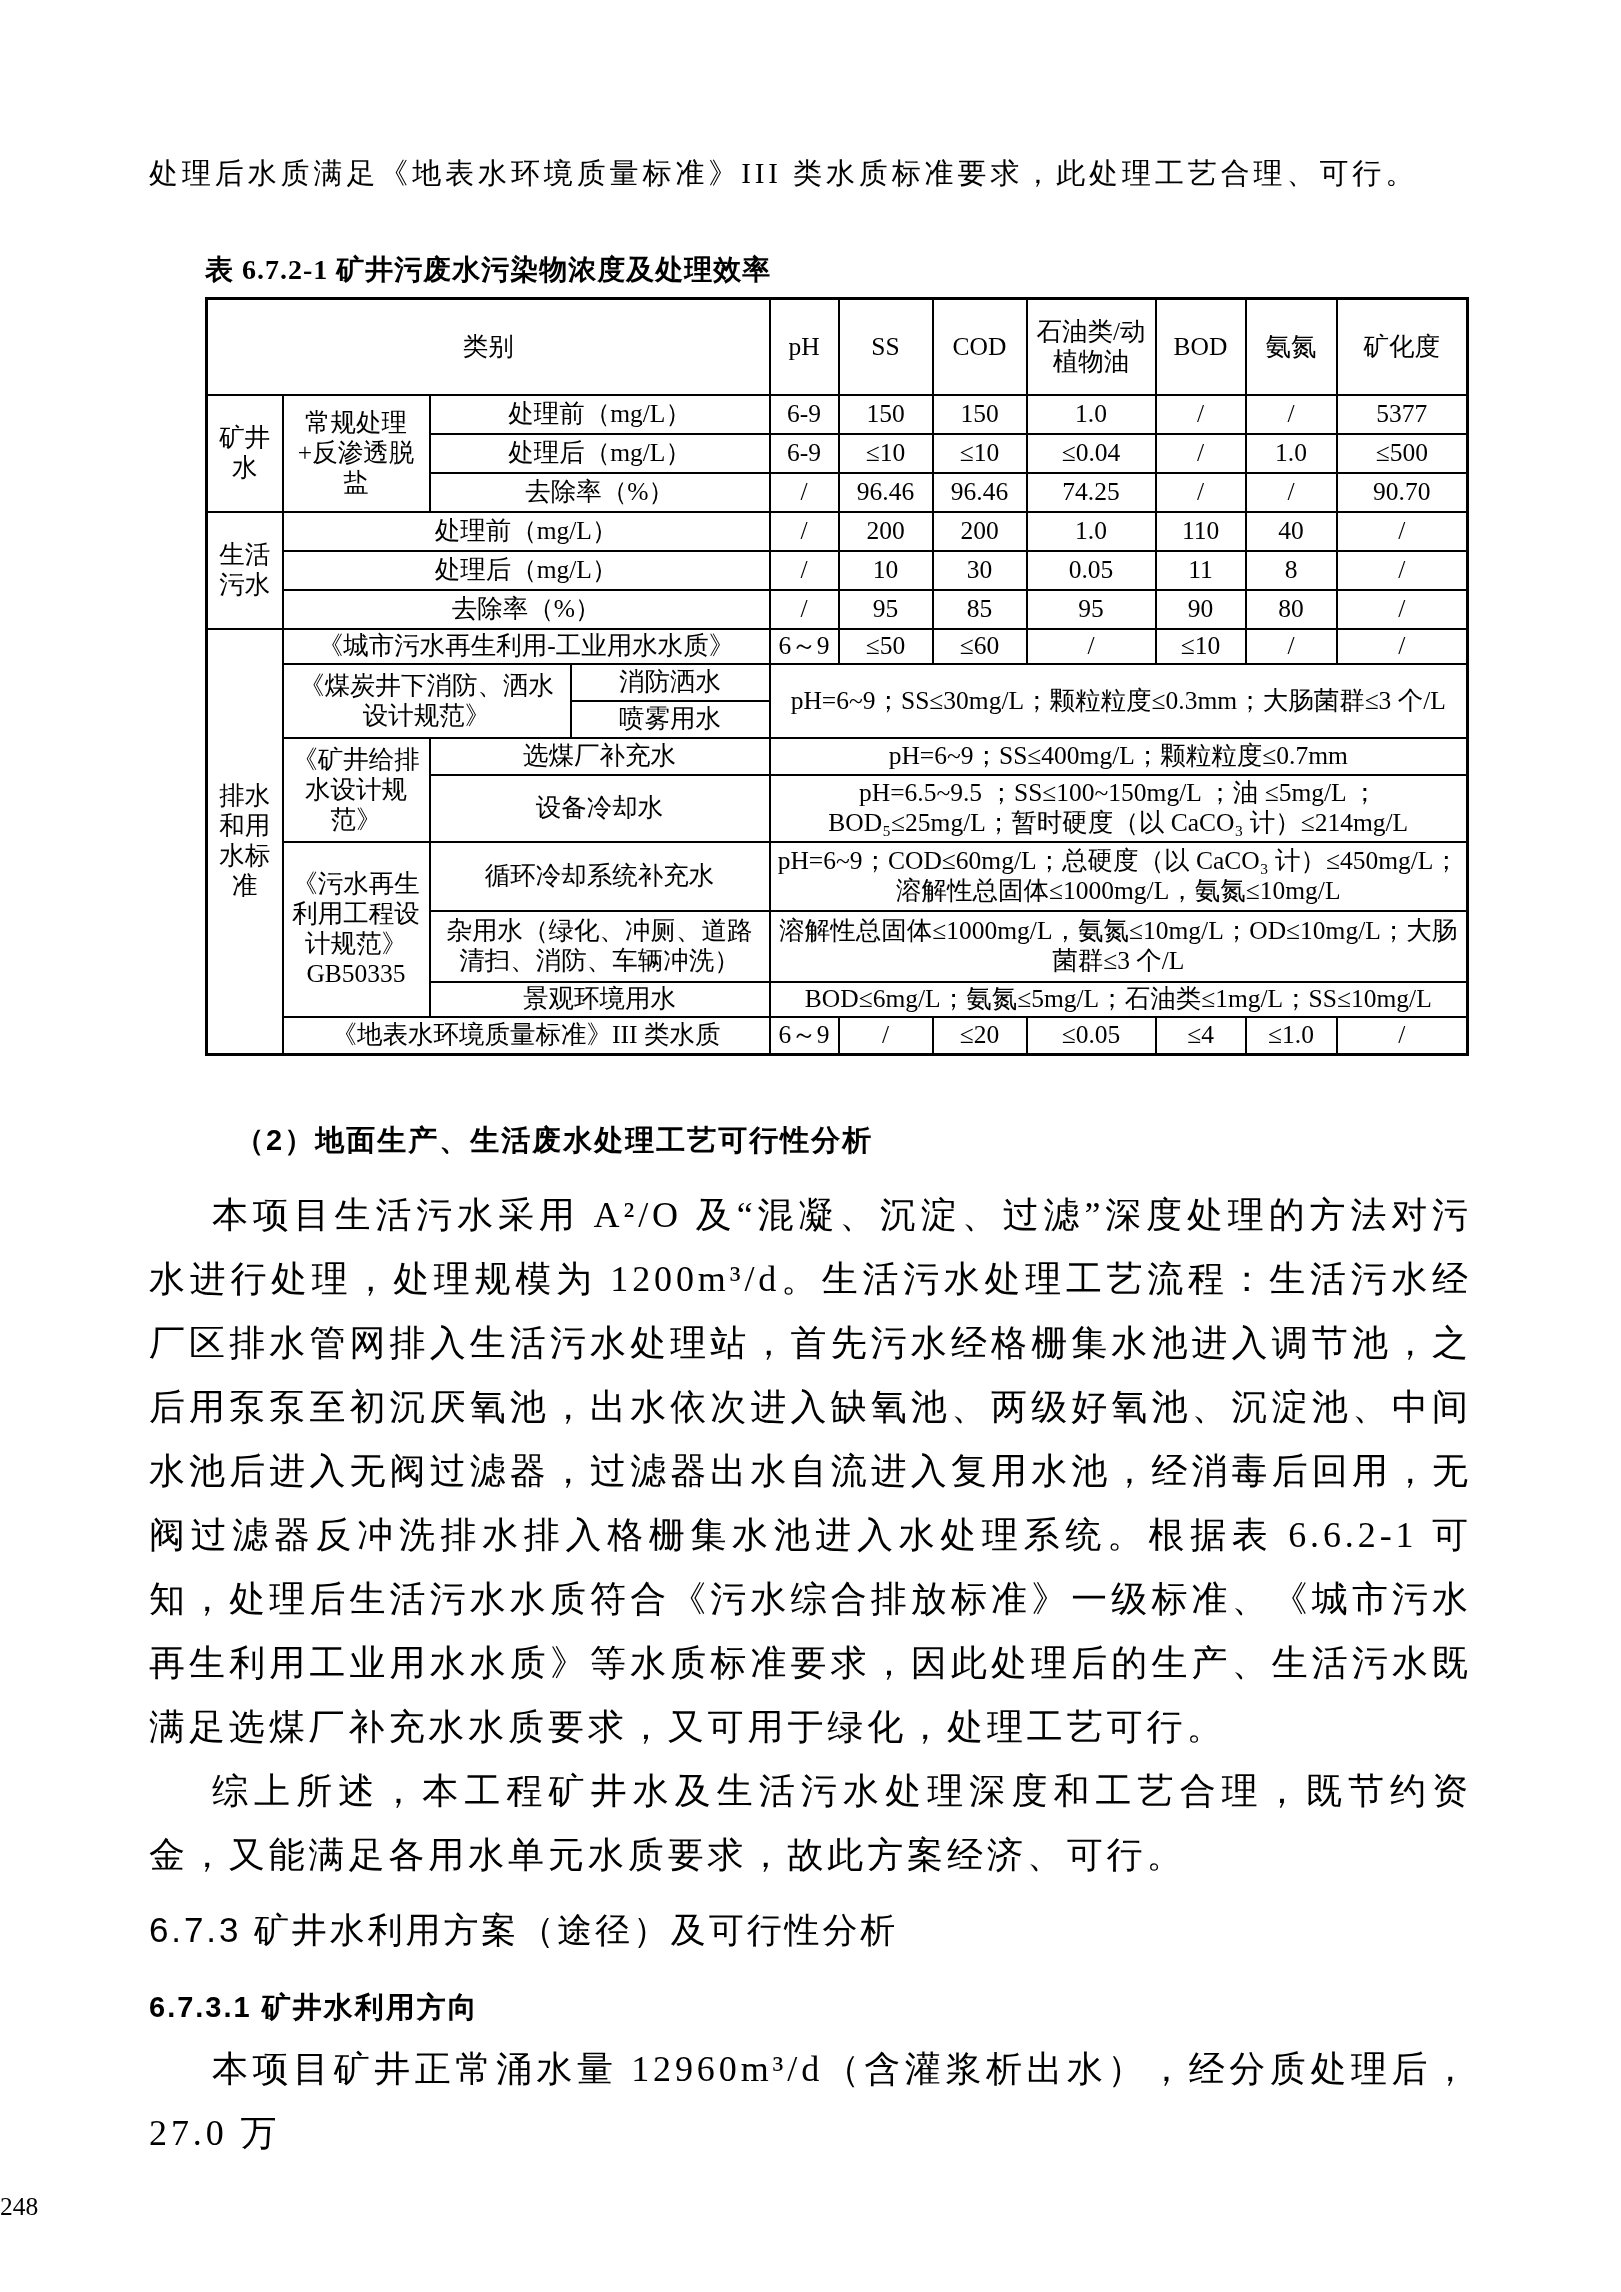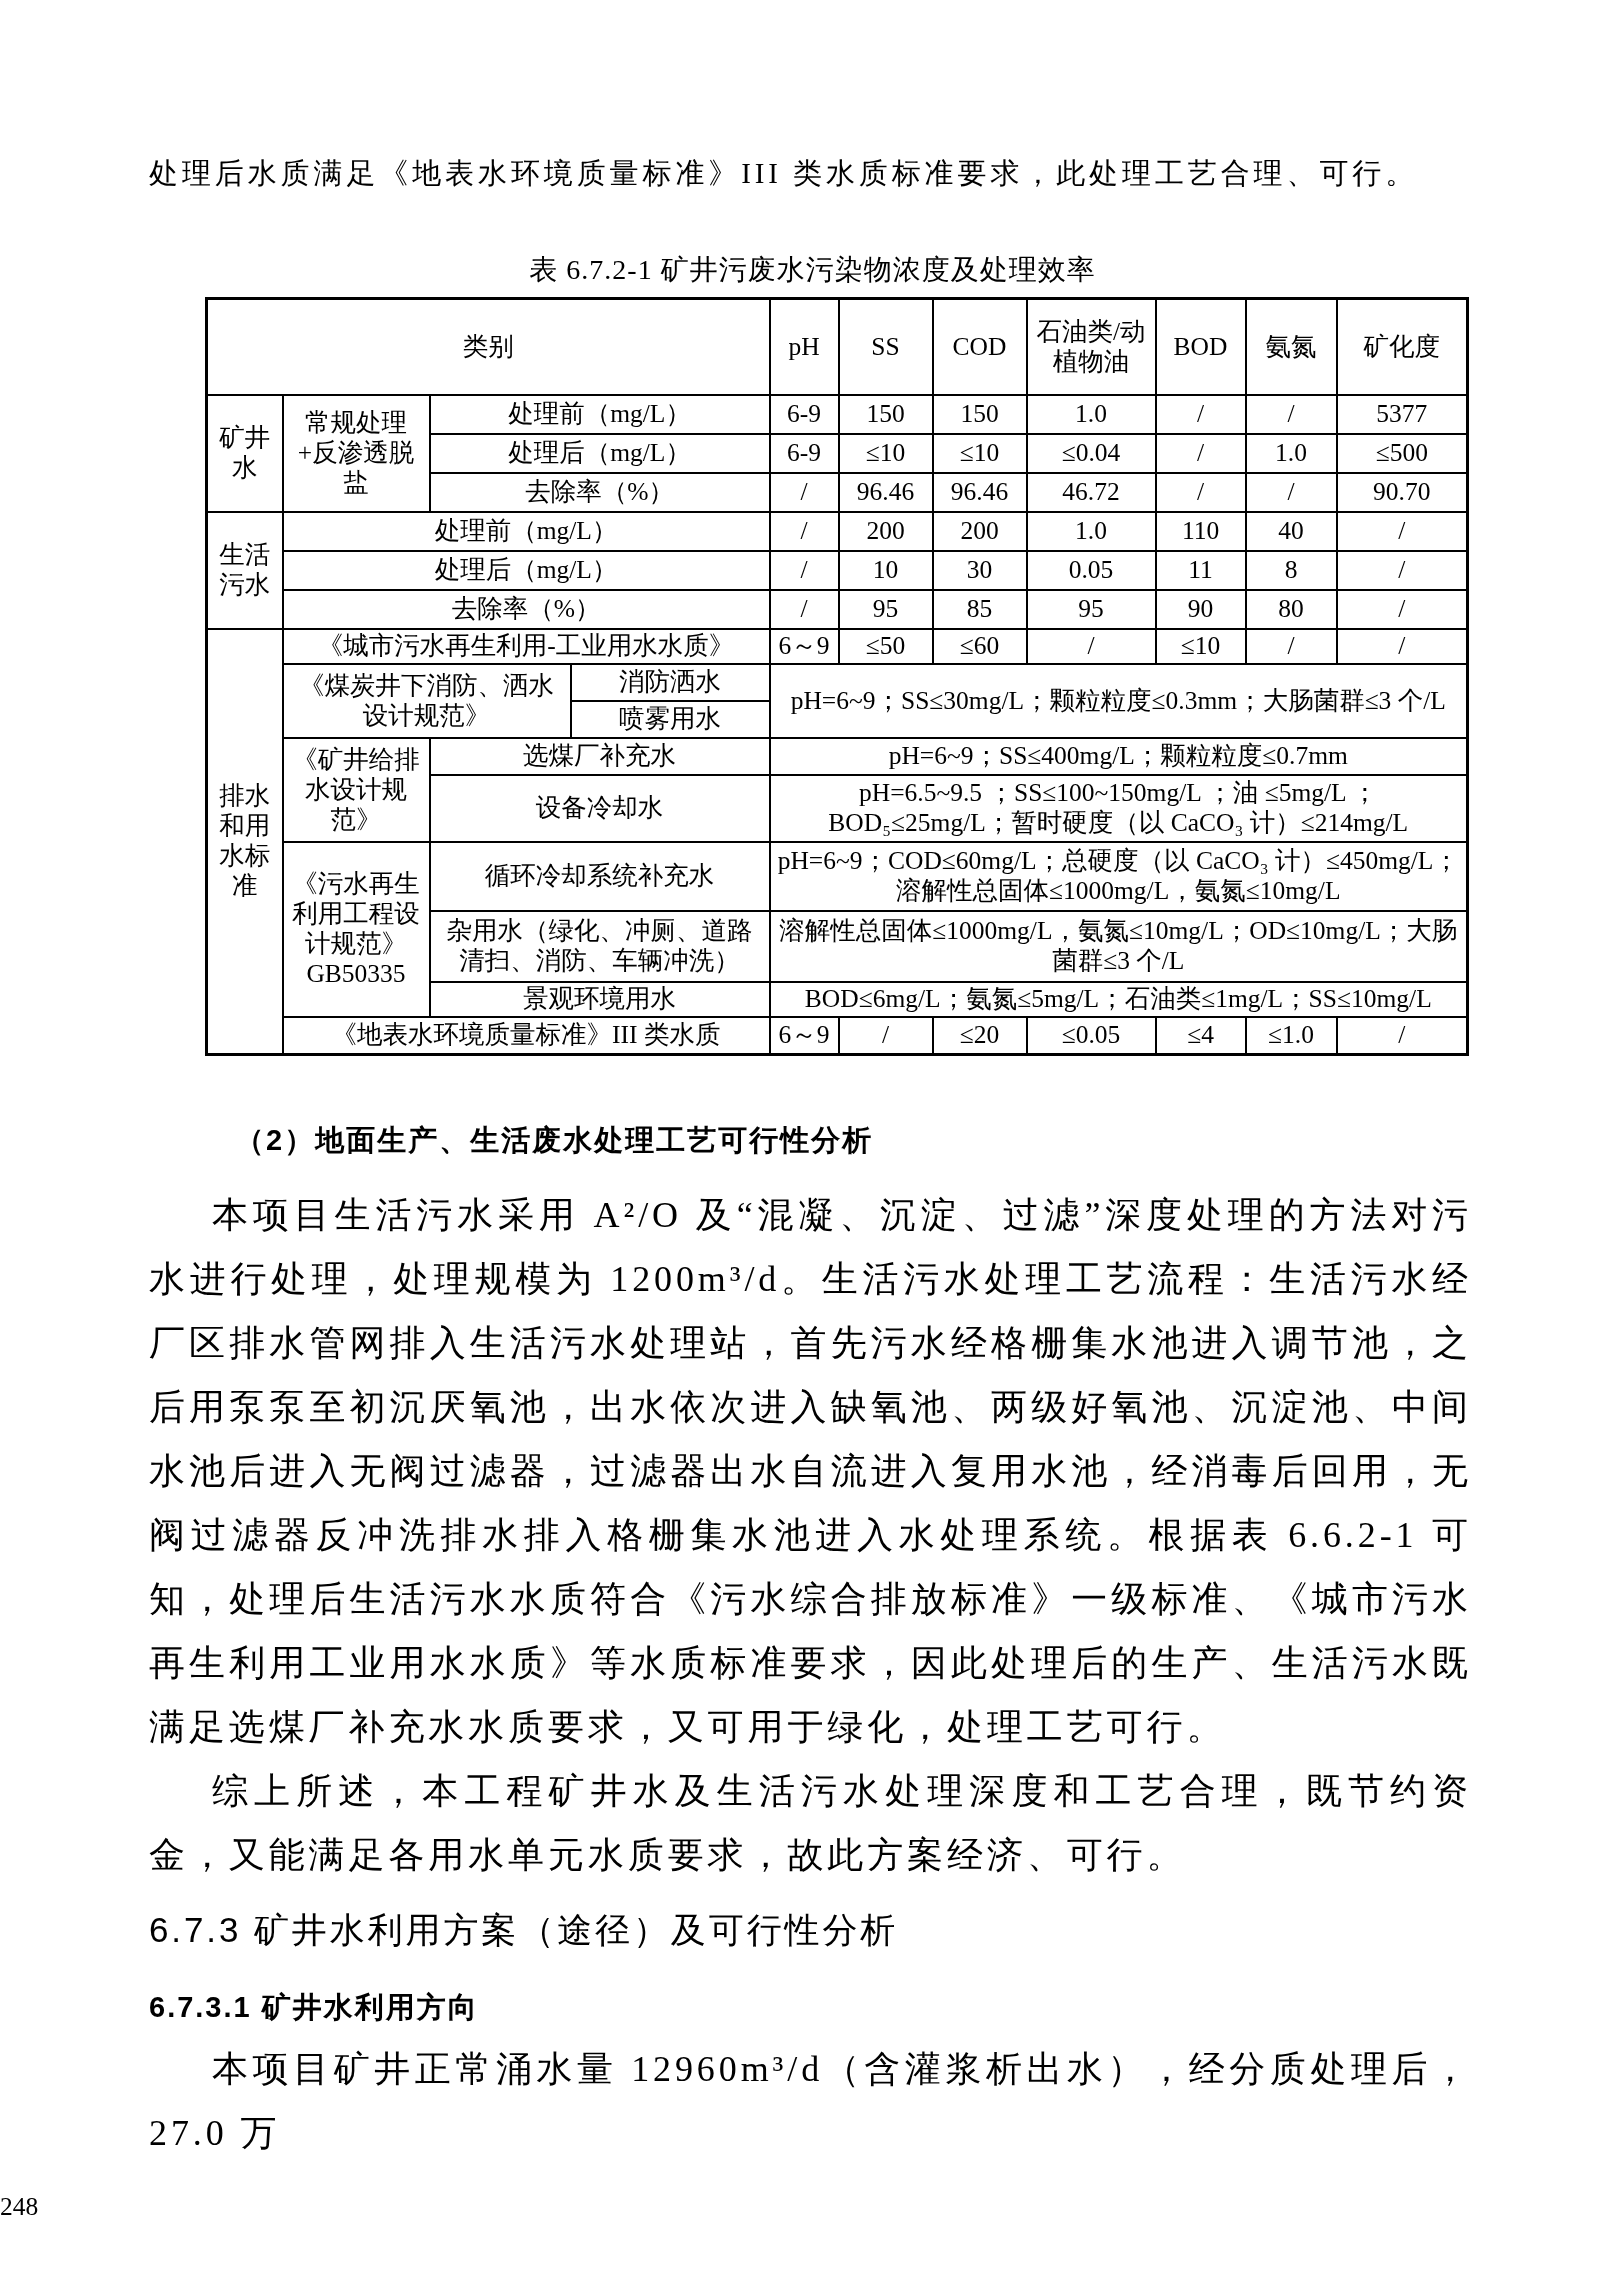--- a/index.html
+++ b/index.html
@@ -1,22 +1,22 @@
 <!DOCTYPE html>
 <html><head>
 <meta charset="utf-8">
 <style>
   html,body{margin:0;padding:0;}
   body{width:1621px;height:2293px;background:#ffffff;color:#000;
        font-family:"Liberation Serif","DejaVu Serif",serif;overflow:hidden;}
   .doc{position:relative;width:1621px;height:2293px;background:#fff;}
   .intro{margin:137px 149px 0 149px;font-size:29px;line-height:72px;
          letter-spacing:3.9px;text-align:justify;}
-  .tbl-title{margin-top:41px;width:1215px;margin-left:205px;text-align:center;
-             font-size:28px;font-weight:normal;letter-spacing:1px;line-height:39px;}
+  .tbl-title{margin-top:41px;width:1215px;margin-left:205px;
+             font-size:28px;font-weight:bold;letter-spacing:1px;line-height:39px;}
   table.main{border-collapse:collapse;margin-left:205px;margin-top:7.8px;
              font-size:25.5px;table-layout:fixed;width:1262px;}
   table.main{border:3.9px solid #000;}
   table.main td{border:2px solid #000;text-align:center;vertical-align:middle;
                 padding:0 3.9px;line-height:30px;overflow:hidden;}
   td.hdr{height:94px;}
   tr.r38 td{height:37px;}
   tr.r34 td{height:33px;}
   tr.r36 td{height:35px;}
   tr.r66 td{height:65px;}
@@ -94,21 +94,21 @@
       <td>≤0.04</td>
       <td>/</td>
       <td>1.0</td>
       <td>≤500</td>
     </tr>
     <tr class="r38">
       <td colspan="2">去除率（%）</td>
       <td>/</td>
       <td>96.46</td>
       <td>96.46</td>
-      <td>46.72</td>
+      <td>74.25</td>
       <td>/</td>
       <td>/</td>
       <td>90.70</td>
     </tr>
 
     <tr class="r38">
       <td rowspan="3">生活污水</td>
       <td colspan="3">处理前（mg/L）</td>
       <td>/</td>
       <td>200</td>

